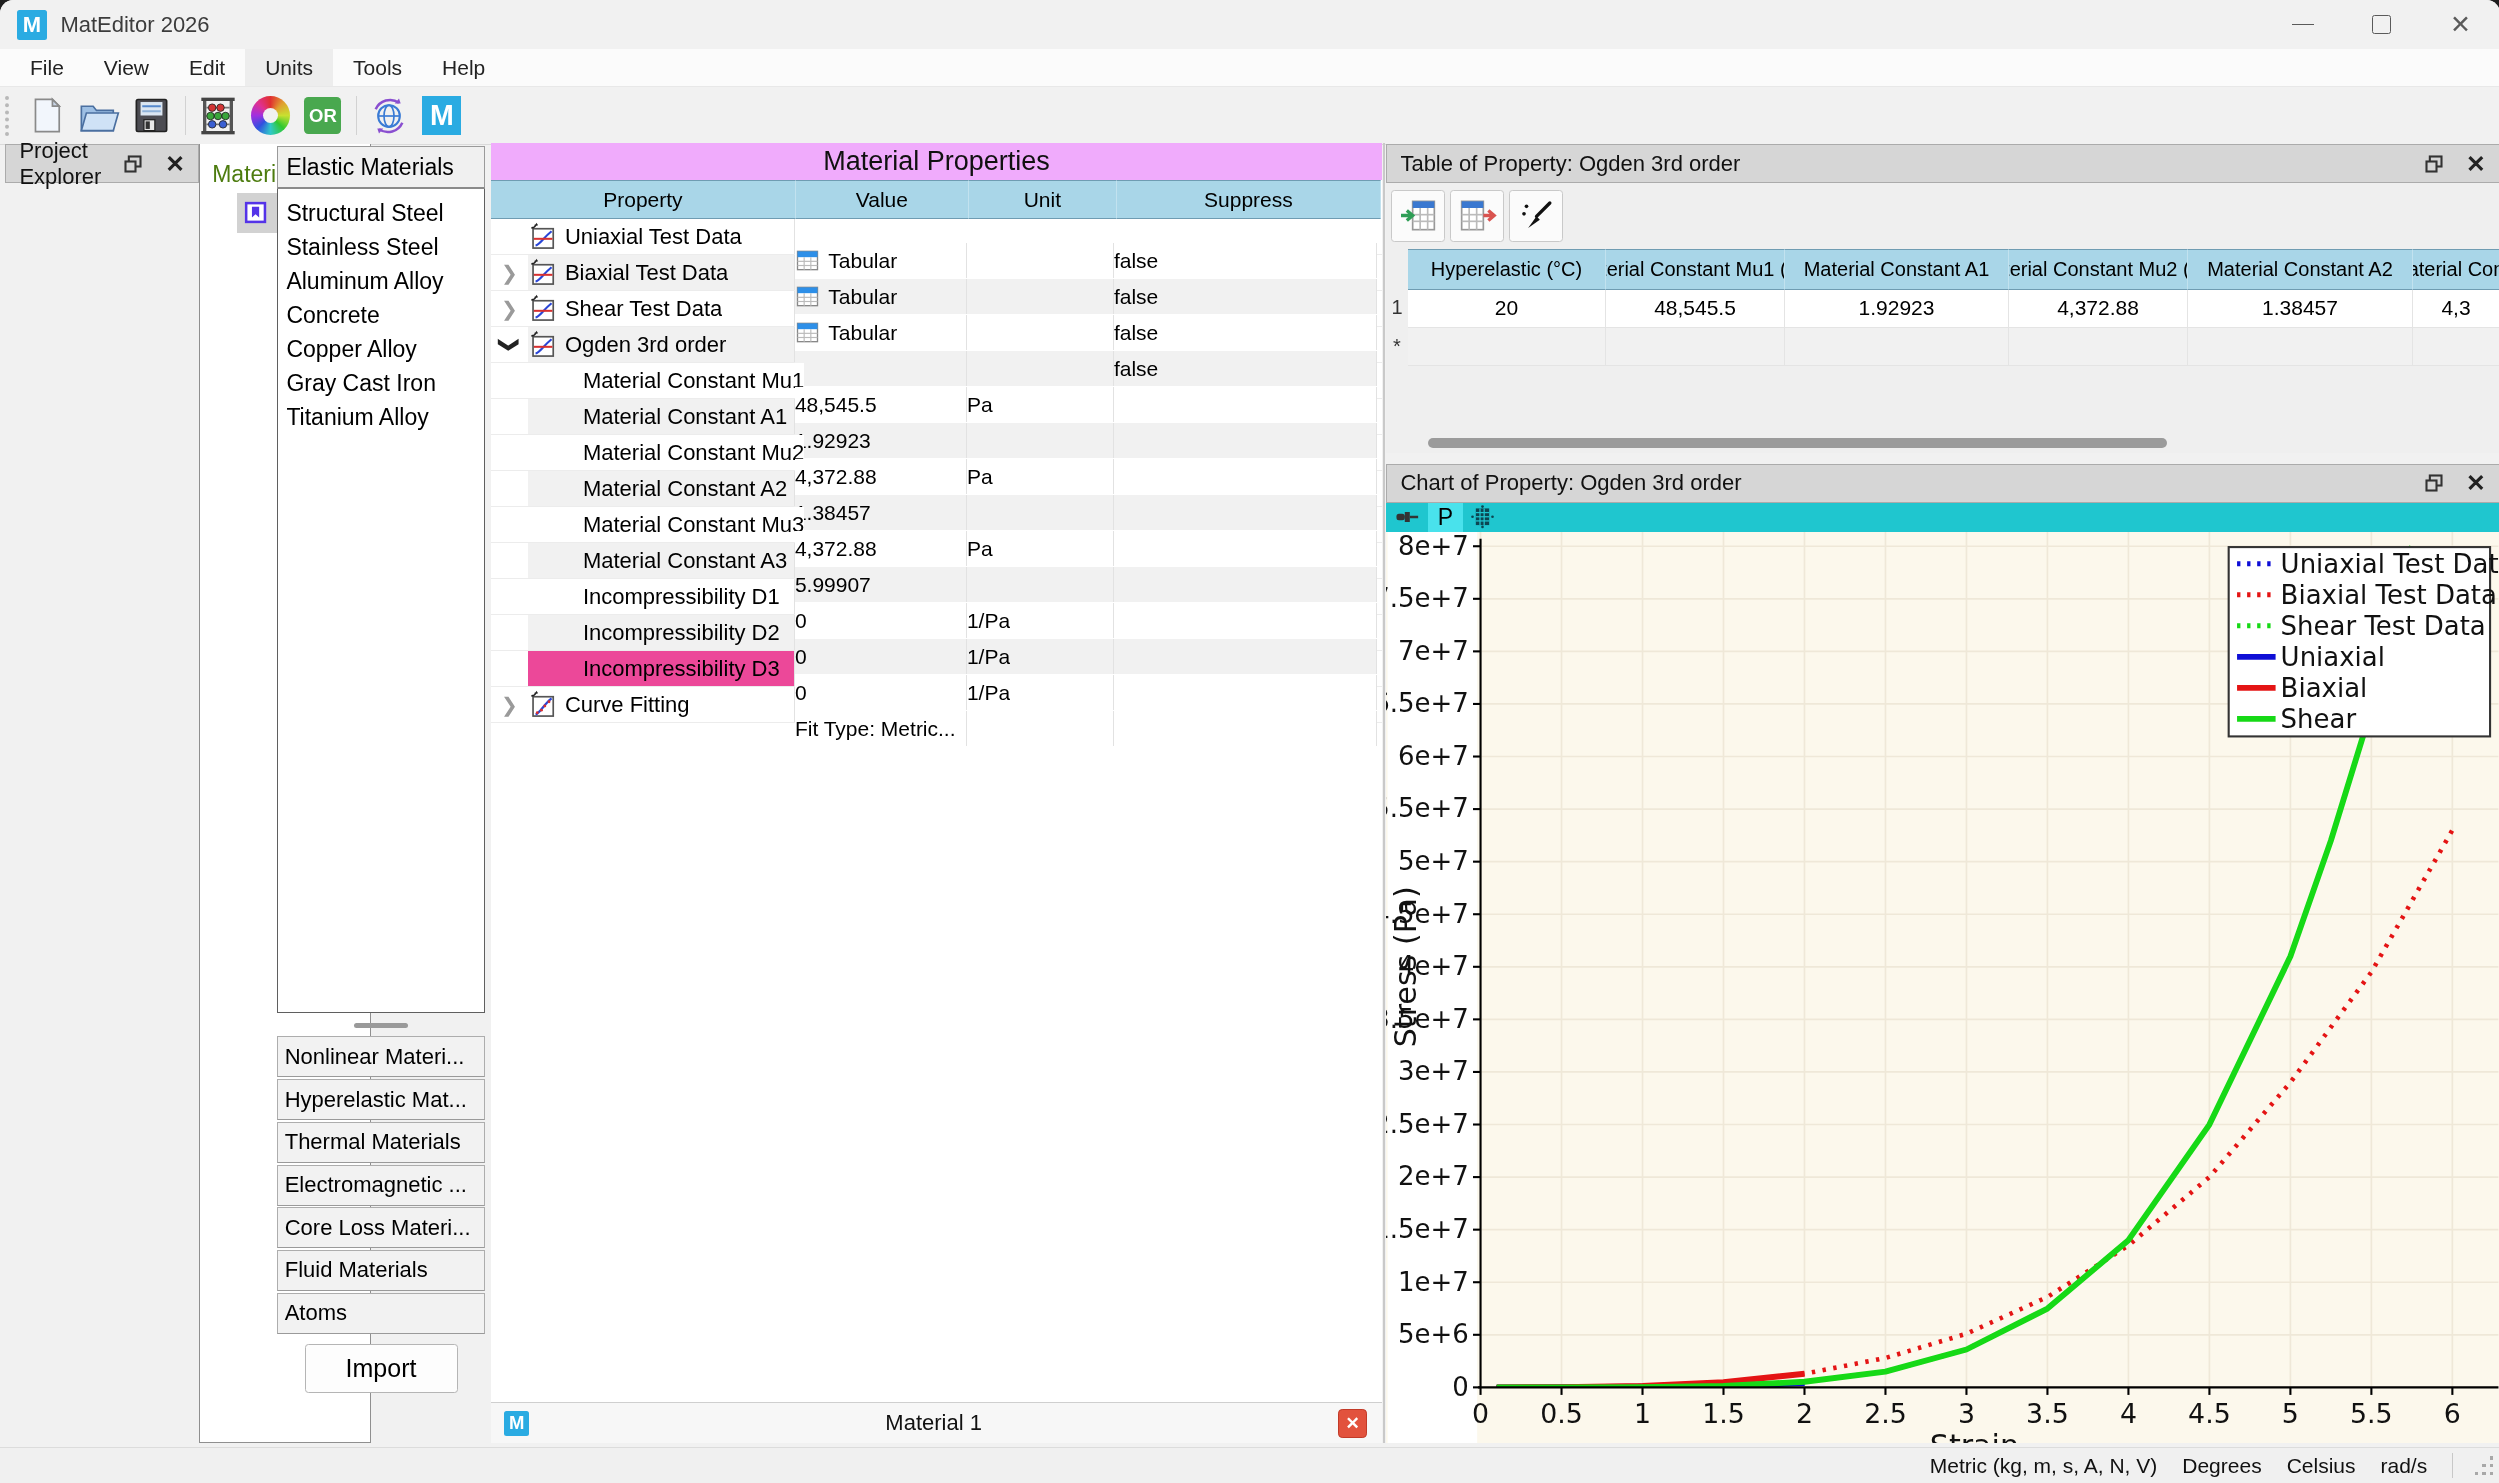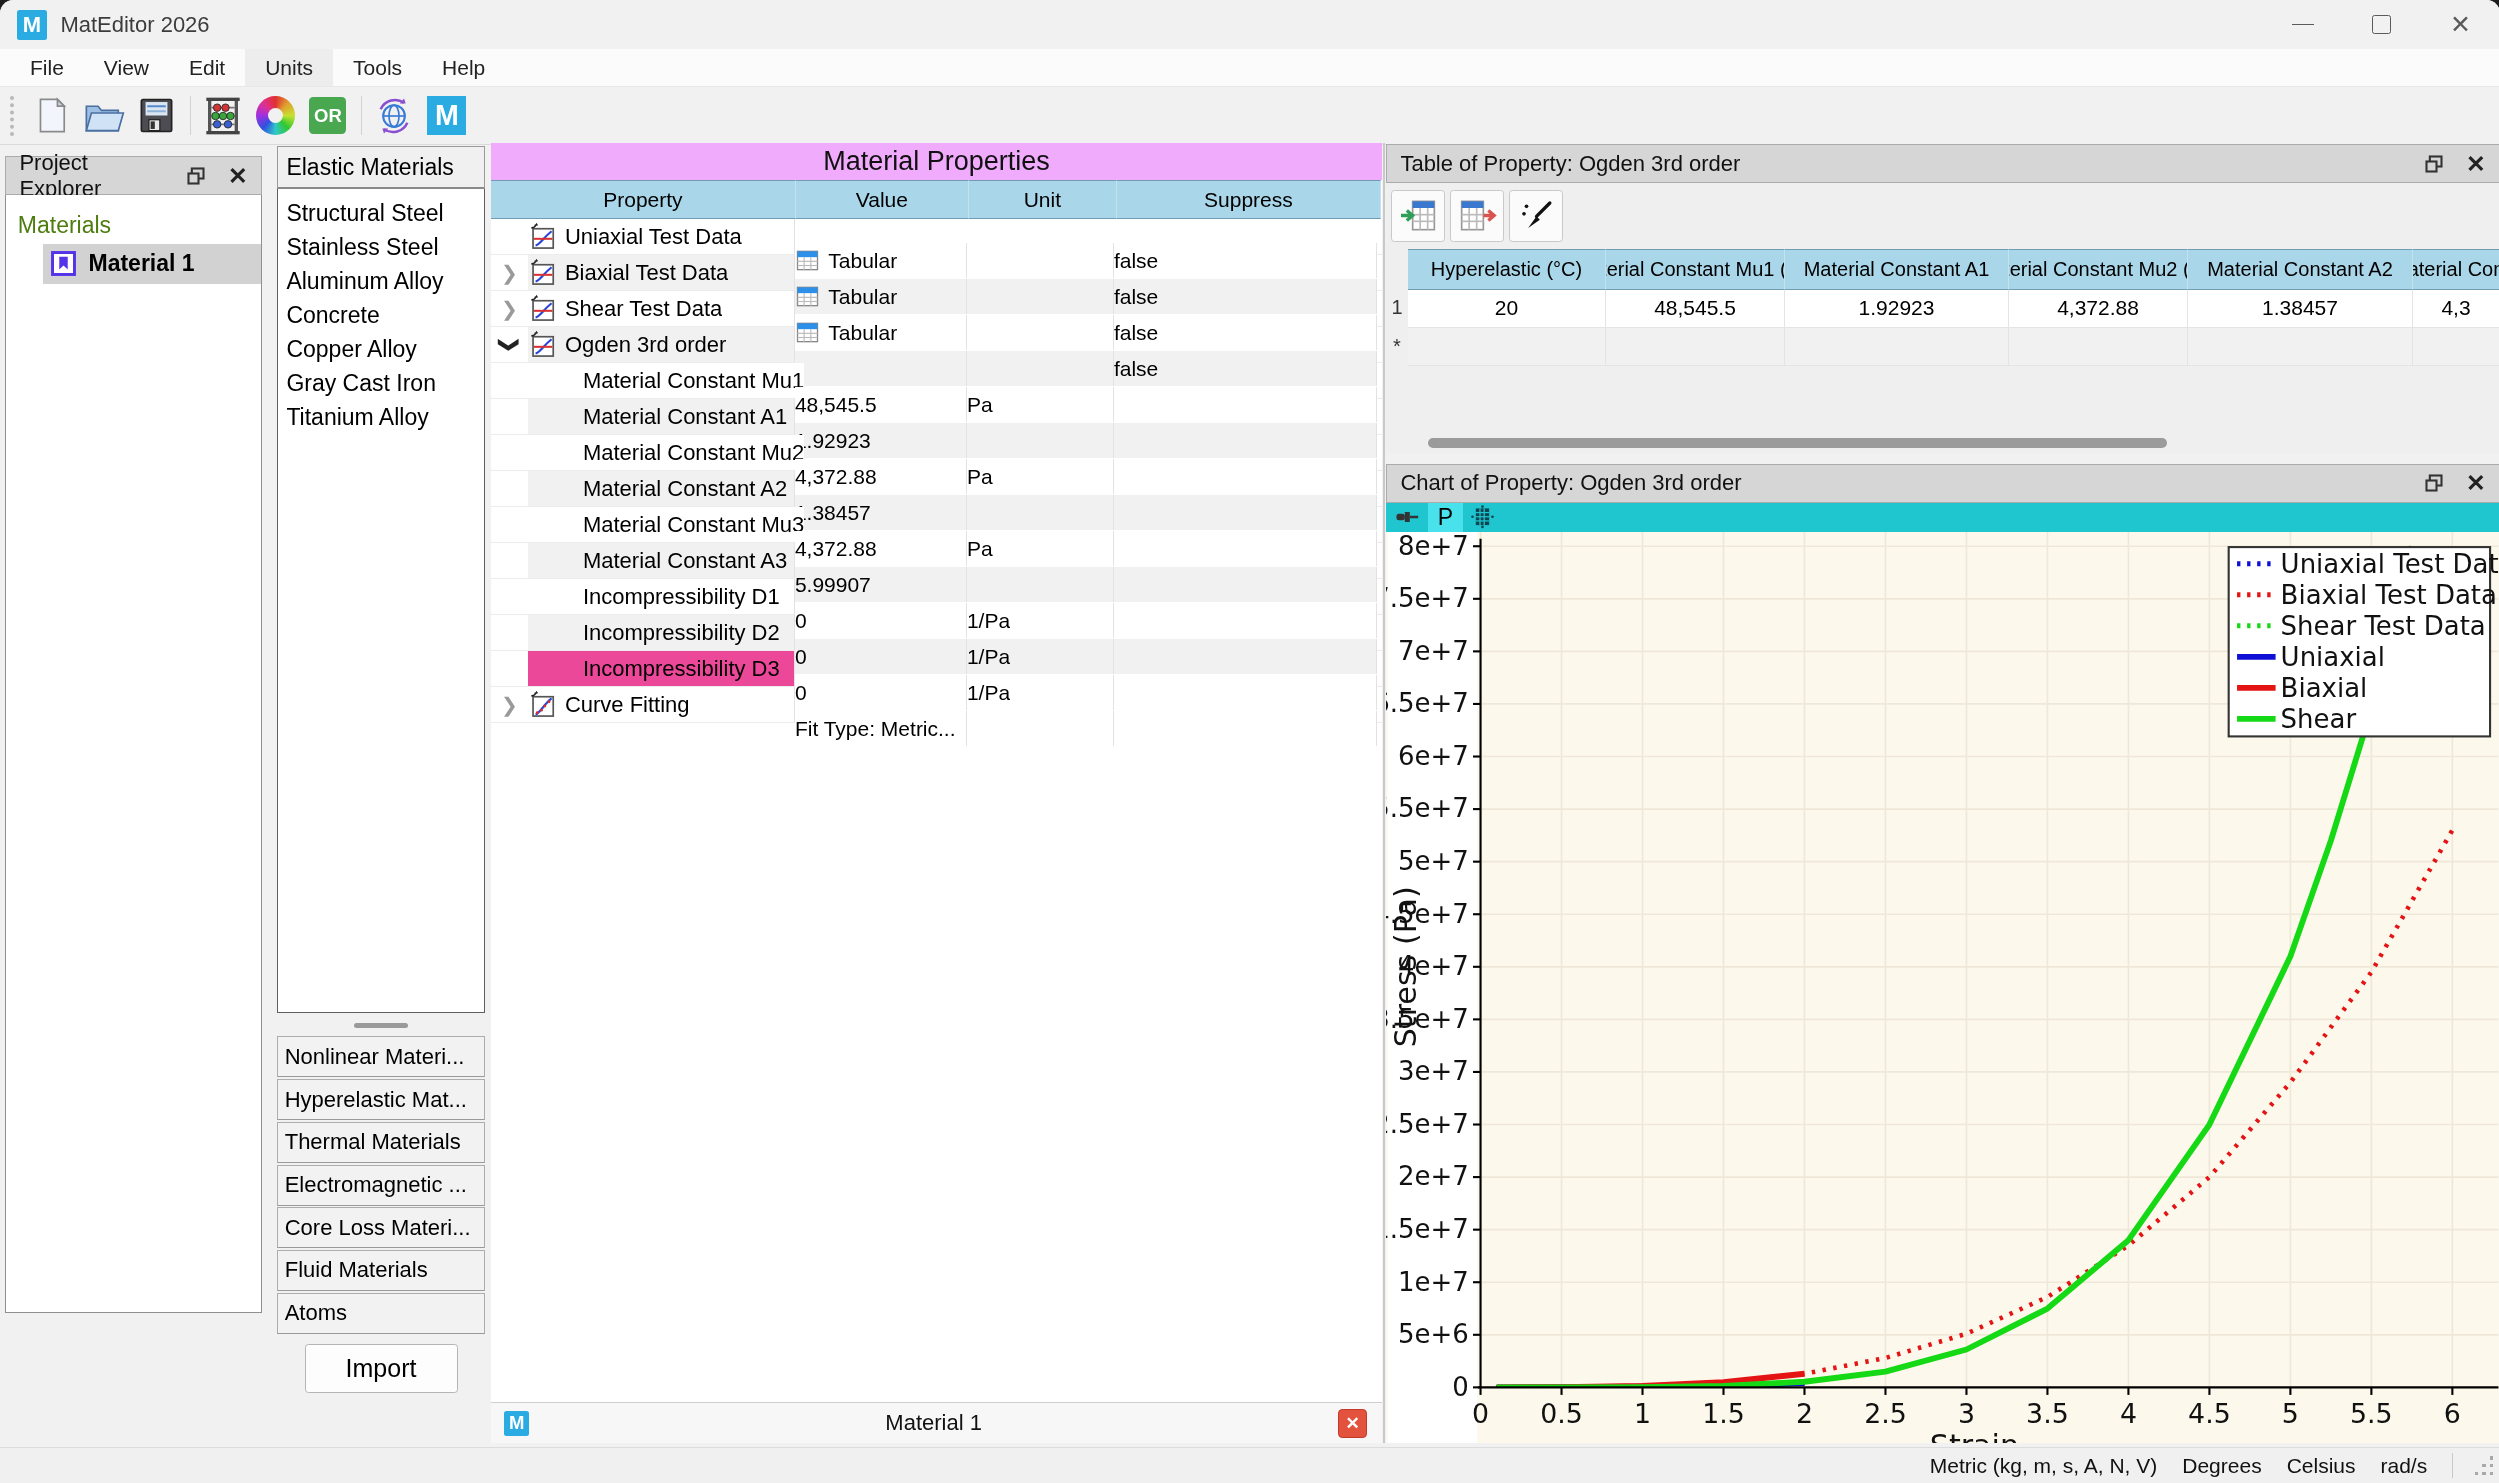--- a/index.html
+++ b/index.html
@@ -17,37 +17,37 @@
   .win-min{width:22px;height:1.7px;background:#5a5a5a;}
   .win-max{width:17px;height:17px;border:1.7px solid #5a5a5a;border-radius:2.5px;}
   .win-close{font-size:25px;line-height:1;}
 
   
   .menubar{height:37px;background:#fbfbfb;display:flex;align-items:stretch;padding-left:10px;border-bottom:0.8px solid #e8e8e8;}
   .menu-item{display:flex;align-items:center;padding:0 20px;font-size:21px;color:#222;}
   .menu-item.active{background:#ededed;}
 
   
-  .toolbar{height:57px;background:#f1f1f1;display:flex;align-items:center;padding-left:5px;border-bottom:1.7px solid #dadada;}
+  .toolbar{height:57px;background:#f1f1f1;display:flex;align-items:center;border-bottom:1.7px solid #dadada;}
   .tb-grip{width:6.7px;height:40px;margin:0 5px;border-left:4.2px dotted #b8b8b8;}
   .tb-btn{width:49px;height:49px;display:flex;align-items:center;justify-content:center;margin:0 1.7px;}
   .tb-sep{width:0.8px;height:39px;background:#d2d2d2;margin:0 6.7px;}
   .or-ico{width:37px;height:37px;background:#49a84f;color:#fff;font-weight:bold;font-size:18.5px;
     display:flex;align-items:center;justify-content:center;border-radius:4.2px;}
   .m-ico-lg{width:39px;height:39px;background:#2aabe2;color:#fff;font-weight:bold;font-size:28.6px;
     display:flex;align-items:center;justify-content:center;}
 
   
   .dock-title{height:37px;background:#d6d6d6;border:0.8px solid #ababab;display:flex;align-items:center;
     padding:0 13.4px;font-size:22px;color:#111;}
   .dock-title .spacer{flex:1;}
   .dock-ico{margin-left:22px;display:flex;align-items:center;color:#222;}
 
   
-  .proj{position:absolute;left:5px;top:156px;width:257px;height:1157px;display:flex;flex-direction:column;}
+  .proj{position:absolute;left:5px;top:144px;width:257px;height:1299px;display:flex;}
   .proj-body{flex:1;background:#fff;border:0.8px solid #8f8f8f;border-top:none;padding-top:11.8px;}
   .proj-root{font-size:23px;color:#4d7c0f;padding:5px 0 5px 11.8px;}
   .tree-item{margin-left:37px;height:40px;background:#d2d2d2;display:flex;align-items:center;gap:11.8px;padding-left:6.7px;}
   .tree-item .lbl{font-size:23px;font-weight:bold;color:#000;}
 
   
   .middle{position:absolute;left:267px;top:143px;width:1115px;height:1300px;display:flex;flex-direction:column;}
   .tabs-row{height:42px;display:flex;align-items:flex-end;padding-left:8.4px;gap:1.7px;flex:none;}
   .tab{position:relative;height:40px;}
   .tab.small{height:35px;}

